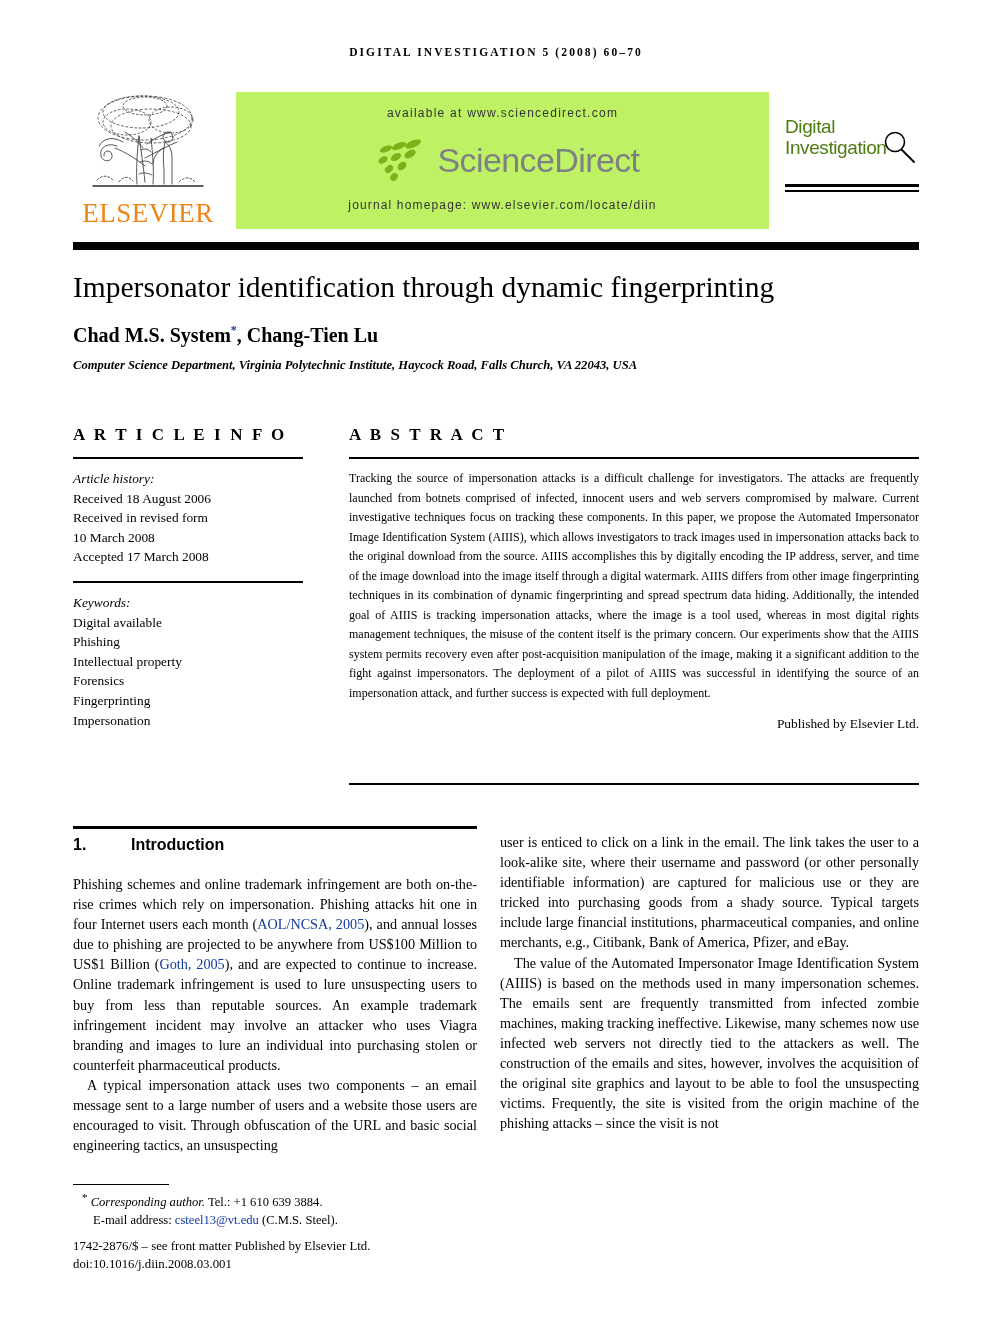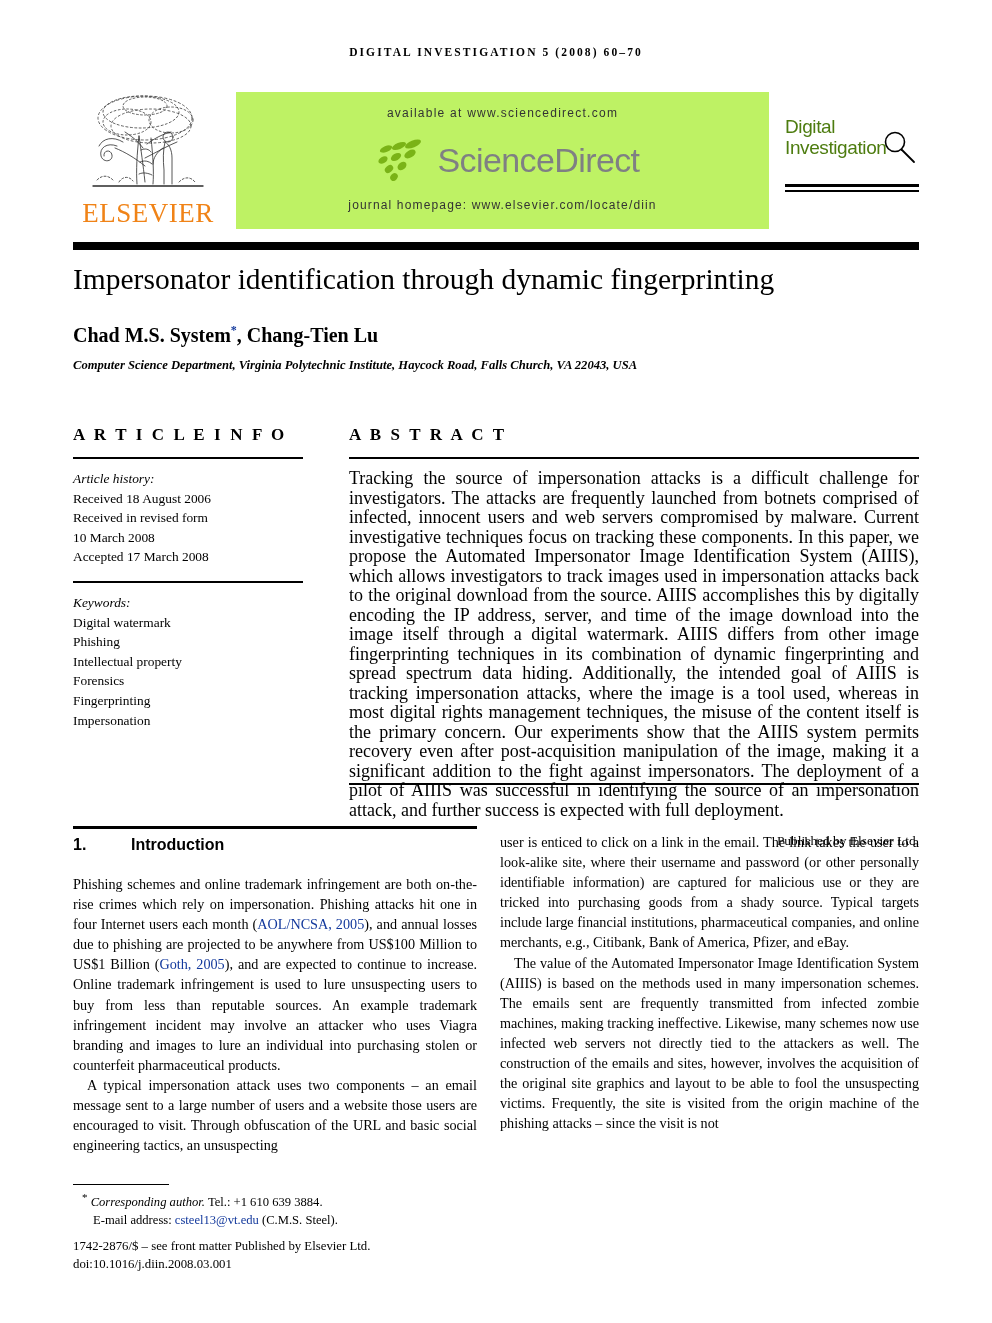--- a/index.html
+++ b/index.html
@@ -129,21 +129,21 @@
     position: absolute;
     left: 73px; top: 242px;
     width: 846px;
     height: 8px;
     background: #000;
   }
 
   
   .title {
     position: absolute;
-    left: 73px; top: 262px;
+    left: 73px; top: 270px;
     width: 860px;
     font-family: "Liberation Serif", serif;
     font-size: 29.5px;
     line-height: 34px;
     color: #000;
   }
   .authors {
     position: absolute;
     left: 73px; top: 318px;
     width: 860px;
@@ -190,21 +190,21 @@
   }
   .info-group {
     font-family: "Liberation Serif", serif;
     font-size: 13.4px;
     line-height: 19.6px;
   }
   .info-group .lead { font-style: italic; }
   .info-spacer { height: 14px; }
   .abs-body {
     font-family: "Liberation Serif", serif;
-    font-size: 18px;
+    font-size: 12px;
     line-height: 19.5px;
     text-align: justify;
   }
   .abs-pub {
     margin-top: 13px;
     text-align: right;
     font-family: "Liberation Serif", serif;
     font-size: 13.4px;
   }
   .abs-end-rule {
@@ -378,21 +378,21 @@
       <div class="lead">Article history:</div>
       <div>Received 18 August 2006</div>
       <div>Received in revised form</div>
       <div>10 March 2008</div>
       <div>Accepted 17 March 2008</div>
     </div>
     <div class="info-spacer"></div>
     <div class="rule"></div>
     <div class="info-group">
       <div class="lead">Keywords:</div>
-      <div>Digital watermark</div>
+      <div>Digital available</div>
       <div>Phishing</div>
       <div>Intellectual property</div>
       <div>Forensics</div>
       <div>Fingerprinting</div>
       <div>Impersonation</div>
     </div>
   </div>
 
   <div class="abs-col">
     <div class="sec-label">A B S T R A C T</div>

